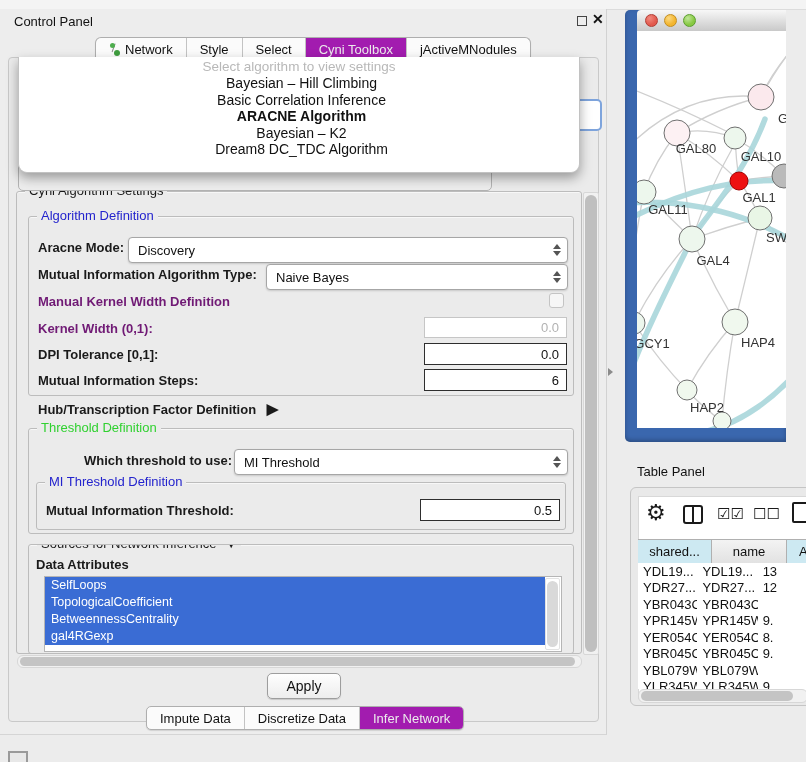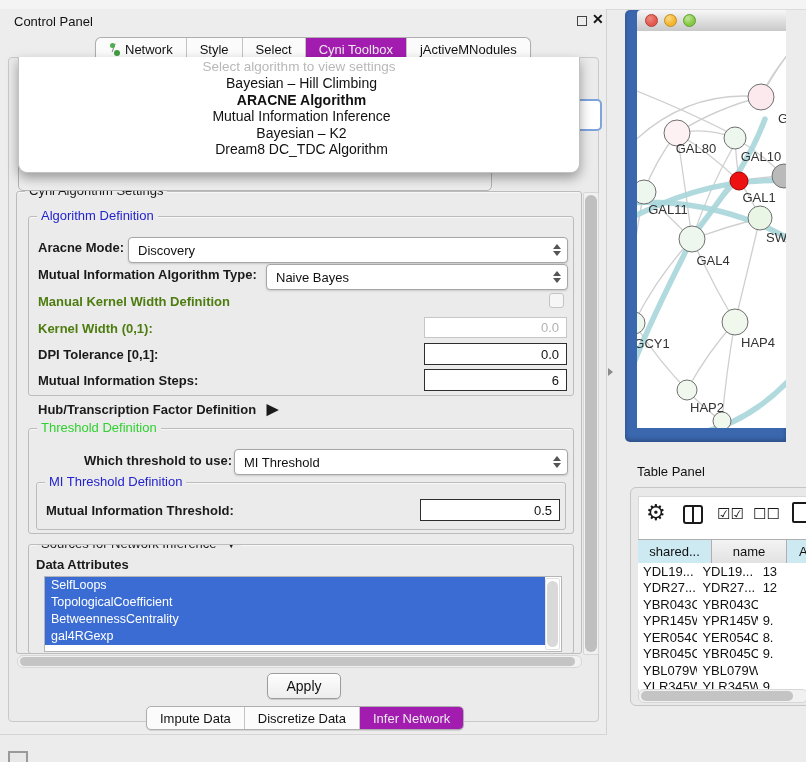--- a/index.html
+++ b/index.html
@@ -1,20 +1,20 @@
 <!DOCTYPE html>
 <html><head>
 <meta charset="utf-8">
 <style>
   html,body{margin:0;padding:0;}
   #stage{position:relative;width:806px;height:762px;overflow:hidden;background:#ececec;
          font-family:"Liberation Sans",sans-serif;-webkit-font-smoothing:antialiased;}
   .abs{position:absolute;}
   .lbl{position:absolute;font-weight:bold;font-size:13px;color:#1a1a1a;white-space:nowrap;}
-  .lbl.dis{color:#4d7c0f;}
+  .lbl.dis{color:#701a75;}
   .fs{position:absolute;border:1px solid #bcbcbc;border-radius:3px;box-shadow:inset 0 1px 0 rgba(255,255,255,.6);}
   .fs>.lg{position:absolute;top:-9px;left:8px;background:#ebebeb;padding:0 4px;font-size:13px;color:#1a1a1a;white-space:nowrap;}
   .lg.blue{color:#2323cd;} .lg.green{color:#30d130;}
   .combo{position:absolute;background:#fff;border:1px solid #a6a6a6;border-radius:4px;
          box-shadow:0 1px 2px rgba(0,0,0,.15);display:flex;align-items:center;}
   .combo .val{font-size:13px;padding-left:9px;color:#111;white-space:nowrap;}
   .stp{position:absolute;right:7px;top:50%;transform:translateY(-50%);width:7px;height:12px;}
   .stp i{position:absolute;left:0;width:0;height:0;border-left:4px solid transparent;border-right:4px solid transparent;}
   .stp i.up{top:0;border-bottom:5px solid #555;}
   .stp i.dn{bottom:0;border-top:5px solid #555;}
@@ -96,22 +96,22 @@
           <span>jActiveMNodules</span>
         </div>
     </div>
 
     <div class="abs" style="left:18px;top:154px;width:472px;height:26px;border:1px solid #b3b3b3;border-radius:5px;background:#ededed;z-index:5;"></div>
     <div class="abs" style="left:572px;top:90px;width:26px;height:28px;border:2px solid #7ea4dc;border-radius:5px;background:#fff;z-index:5;"></div>
 
     <div class="popup" style="left:18px;top:48px;width:560px;height:115px;">
       <div class="prompt">Select algorithm to view settings</div>
       <div class="pi">Bayesian – Hill Climbing</div>
+      <div class="pi">Basic Correlation Inference</div>
       <div class="pi bold">ARACNE Algorithm</div>
-      <div class="pi">Mutual Information Inference</div>
       <div class="pi">Bayesian – K2</div>
       <div class="pi">Dream8 DC_TDC Algorithm</div>
     </div>
 
     <div class="fs" style="left:16px;top:182px;width:564px;height:461px;">
       <span class="lg">Cyni Algorithm Settings</span>
     </div>
     <div class="sb-v" style="left:583px;top:183px;width:14px;height:461px;">
         <div class="th"></div>
       </div>

